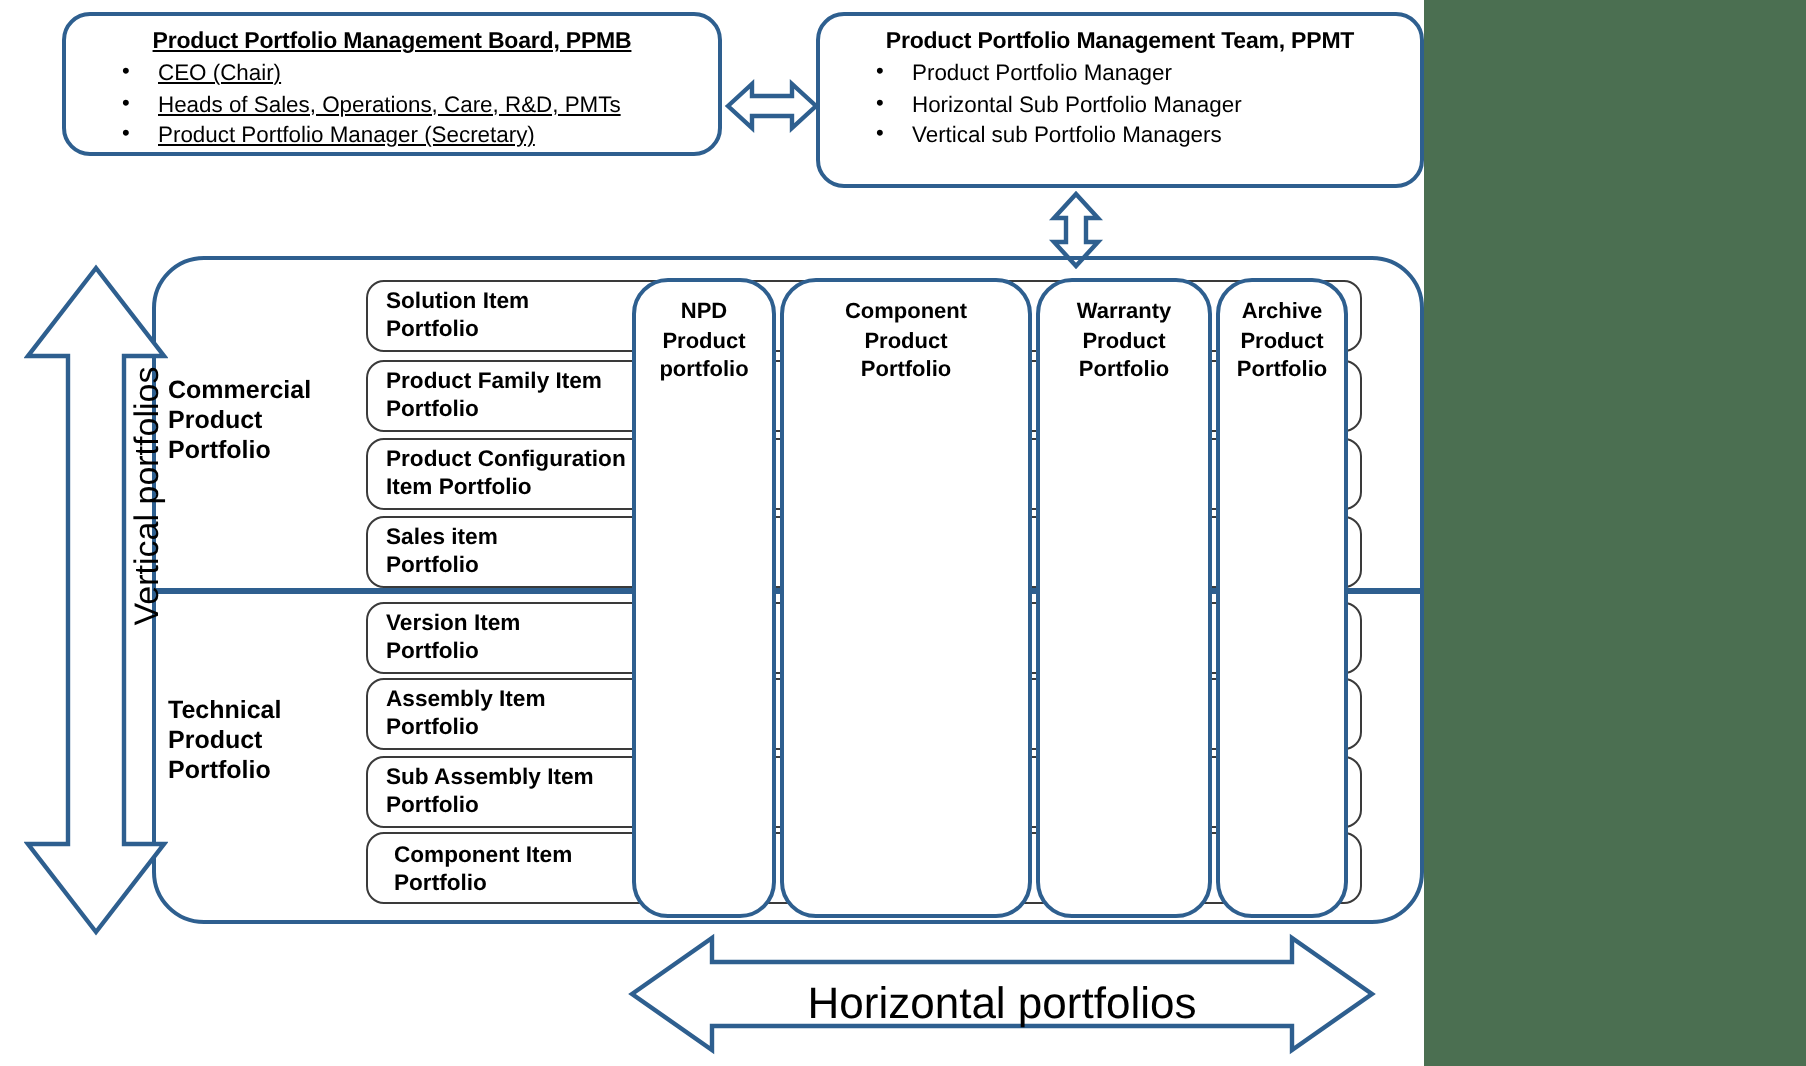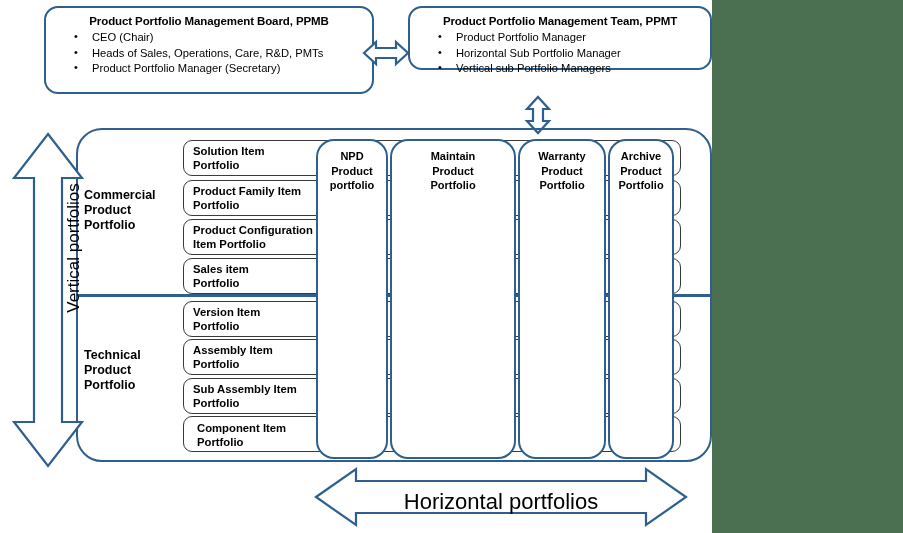--- a/index.html
+++ b/index.html
@@ -163,30 +163,30 @@
     font-size: 22px;
     color: #000;
     white-space: nowrap;
   }
 </style>
 </head>
 <body>
 
 <div id="canvas">
 
-  <div class="gov-box" id="ppmb-box" style="left:44px; top:6px; width:330px; height:88px;">
+  <div class="gov-box" id="ppmb-box" style="left:31px; top:6px; width:330px; height:72px;text-decoration:underline;">
     <div class="gov-title">Product Portfolio Management  Board, PPMB</div>
     <ul class="gov-list">
       <li><span class="bullet">•</span><span>CEO (Chair)</span></li>
       <li><span class="bullet">•</span><span>Heads of Sales, Operations, Care, R&amp;D, PMTs</span></li>
       <li><span class="bullet">•</span><span>Product Portfolio Manager (Secretary)</span></li>
     </ul>
   </div>
 
-  <div class="gov-box" id="ppmt-box" style="left:408px; top:6px; width:304px; height:64px;">
+  <div class="gov-box" id="ppmt-box" style="left:408px; top:6px; width:304px; height:88px;">
     <div class="gov-title">Product Portfolio Management Team, PPMT</div>
     <ul class="gov-list">
       <li><span class="bullet">•</span><span>Product Portfolio Manager</span></li>
       <li><span class="bullet">•</span><span>Horizontal Sub Portfolio Manager</span></li>
       <li><span class="bullet">•</span><span>Vertical sub Portfolio Managers</span></li>
     </ul>
   </div>
 
   <svg class="arrow-svg" style="left:362px; top:38px;" width="48" height="30" viewBox="0 0 48 30">
     <polygon points="2,15 14,4 14,10 34,10 34,4 46,15 34,26 34,20 14,20 14,26"></polygon>
@@ -263,21 +263,21 @@
 
   <div class="hcol" style="left:316px; width:72px;">
     <div class="label">
       <div>NPD</div>
       <div>Product</div>
       <div>portfolio</div>
     </div>
   </div>
   <div class="hcol" style="left:390px; width:126px;">
     <div class="label">
-      <div>Maintain</div>
+      <div>Component</div>
       <div>Product</div>
       <div>Portfolio</div>
     </div>
   </div>
   <div class="hcol" style="left:518px; width:88px;padding-left:12px;">
     <div class="label">
       <div>Warranty</div>
       <div>Product</div>
       <div>Portfolio</div>
     </div>

